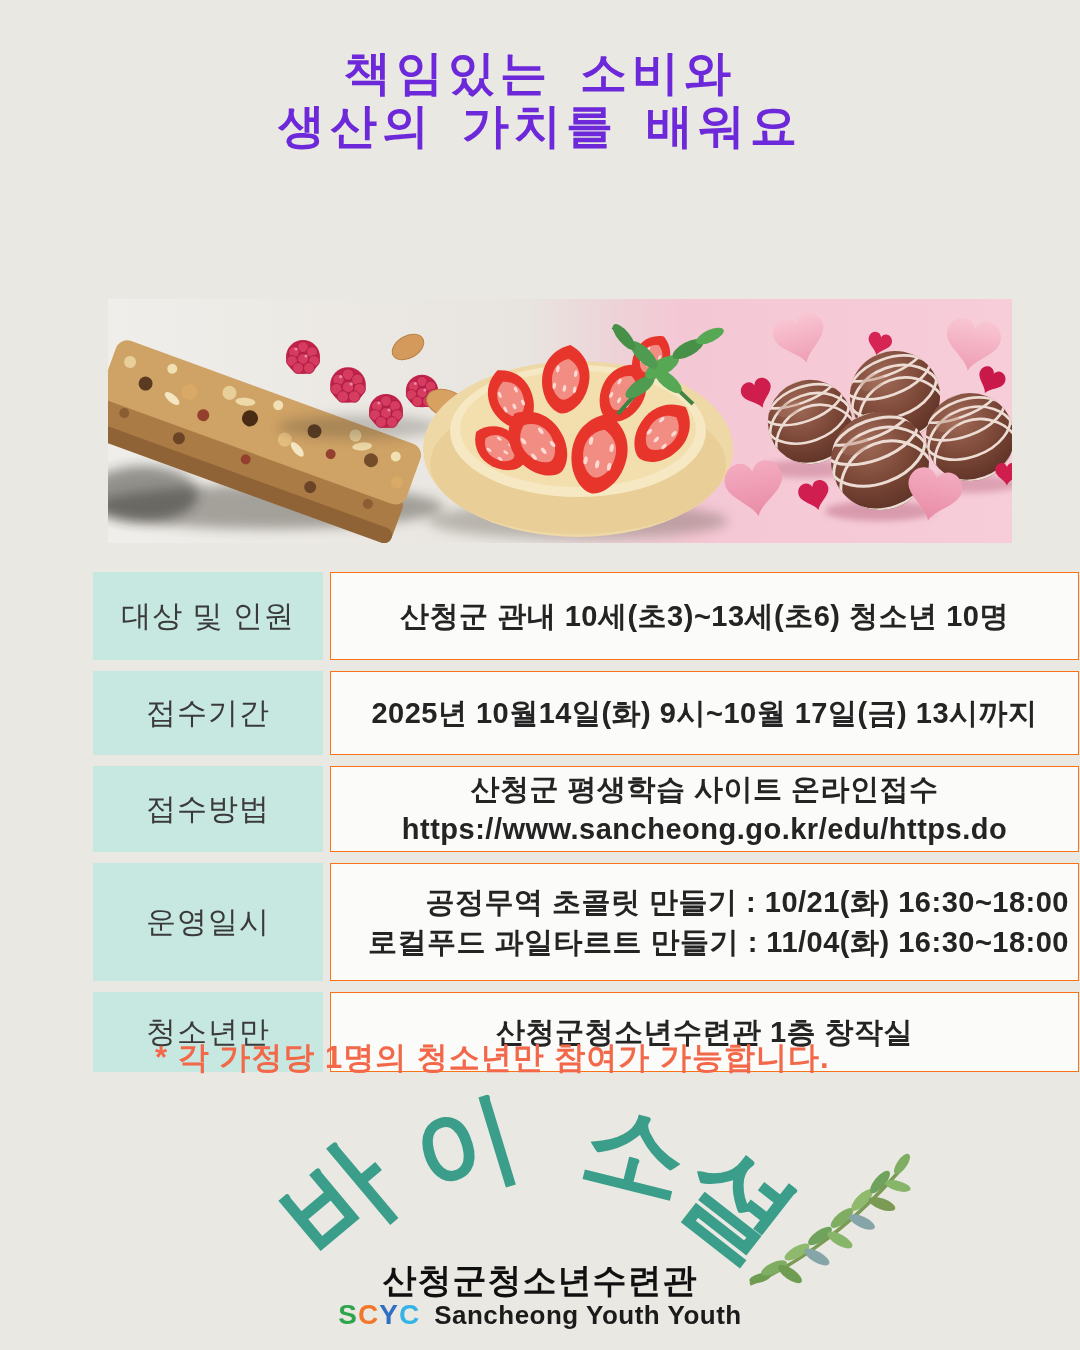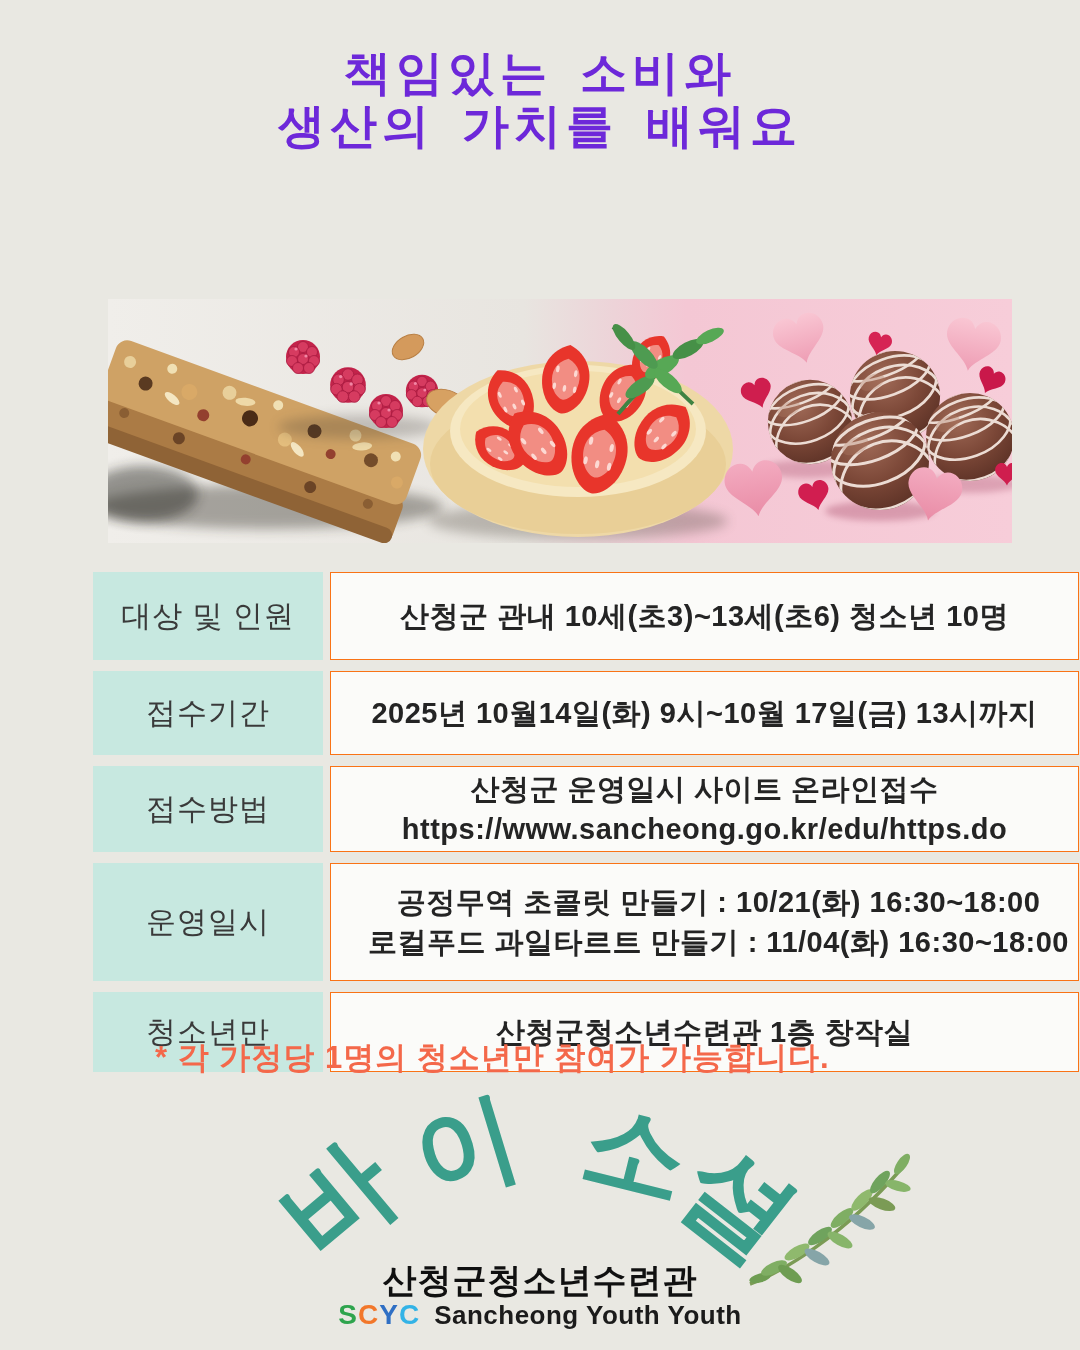--- a/index.html
+++ b/index.html
@@ -24,21 +24,21 @@
   }
   .label-cell{
     background:#c7e8e0;display:flex;align-items:center;justify-content:center;
     font-size:30px;color:#3a3a3a;font-weight:500;letter-spacing:1px;
   }
   .value-cell{
     background:#fbfbf9;border:1px solid #f97316;
     display:flex;flex-direction:column;align-items:center;justify-content:center;
     font-size:29px;color:#242424;font-weight:700;line-height:40px;letter-spacing:0.5px;
   }
-  .value-cell .inner-left{text-align:center;margin-left:28px;}
+  .value-cell .inner-left{text-align:right;margin-left:28px;}
   
   .note{
     position:absolute;left:155px;top:1037px;
     color:#f4684a;font-size:31px;font-weight:700;letter-spacing:1px;
   }
   
   .arc-char{
     position:absolute;color:#3a9e8b;font-weight:800;line-height:1;
     transform-origin:center center;
   }
@@ -247,21 +247,21 @@
       <div>산청군 관내 10세(초3)~13세(초6) 청소년 10명</div>
     </div>
 
     <div class="label-cell">접수기간</div>
     <div class="value-cell">
       <div>2025년 10월14일(화) 9시~10월 17일(금) 13시까지</div>
     </div>
 
     <div class="label-cell">접수방법</div>
     <div class="value-cell">
-      <div>산청군 운영일시 사이트 온라인접수</div>
+      <div>산청군 평생학습 사이트 온라인접수</div>
       <div>https://www.sancheong.go.kr/edu/https.do</div>
     </div>
 
     <div class="label-cell">운영일시</div>
     <div class="value-cell">
       <div class="inner-left">
         <div>공정무역 초콜릿 만들기 : 10/21(화) 16:30~18:00</div>
         <div>로컬푸드 과일타르트 만들기 : 11/04(화) 16:30~18:00</div>
       </div>
     </div>

